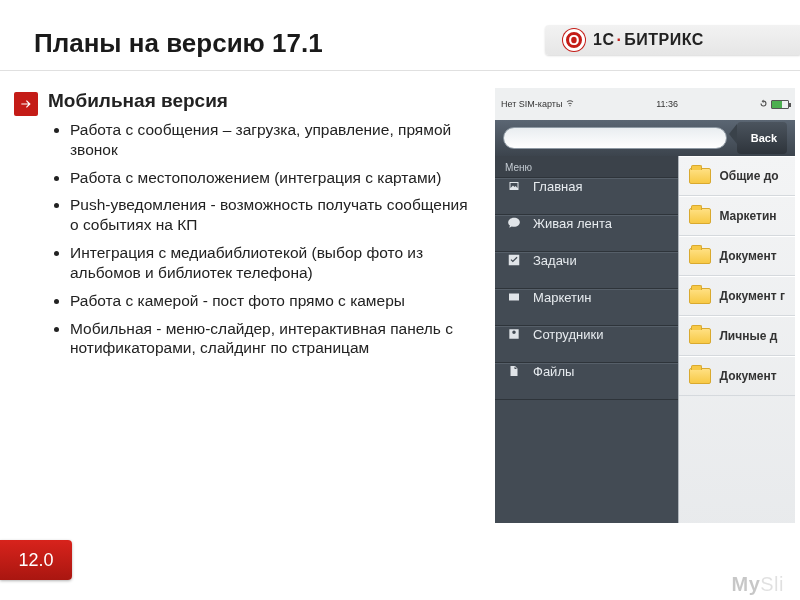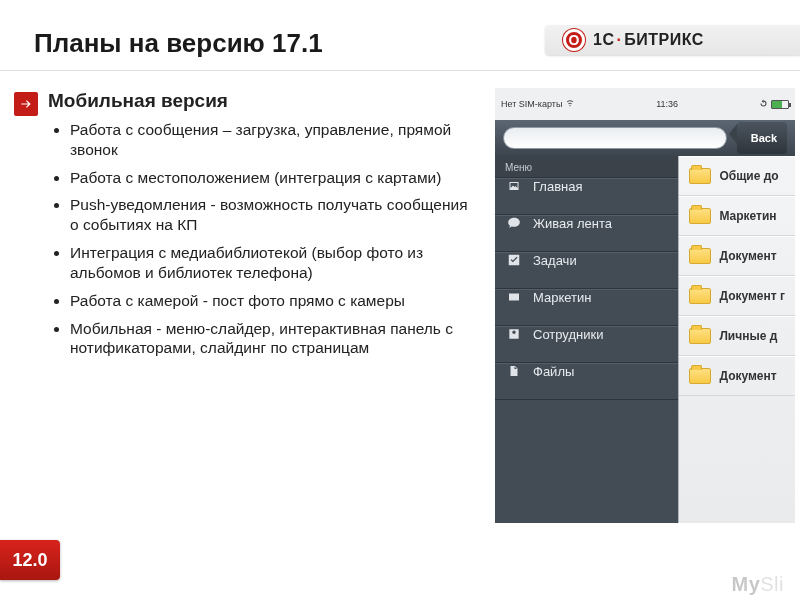--- a/index.html
+++ b/index.html
@@ -45,23 +45,23 @@
     position:absolute; top:120px; left:70px; width:400px;
     list-style: disc;
   }
   ul.bullets li {
     font-size:15.5px; line-height:1.28; margin-bottom:8px; color:#222;
   }
 
   
   .ver-badge {
     position:absolute; left:0; bottom:20px;
-    width:60px; height:40px;
+    width:72px; height:40px;
     background: linear-gradient(#d8231c,#a91610);
-    color:#fff; font-weight:700; font-size:18px;
+    color:#fff; font-weight:400; font-size:18px;
     display:flex; align-items:center; justify-content:center;
     border-radius:0 4px 4px 0;
     box-shadow:0 1px 3px rgba(0,0,0,.3);
   }
 
   
   .phone {
     position:absolute; top:88px; left:495px;
     width:300px; height:435px;
     overflow:hidden;

